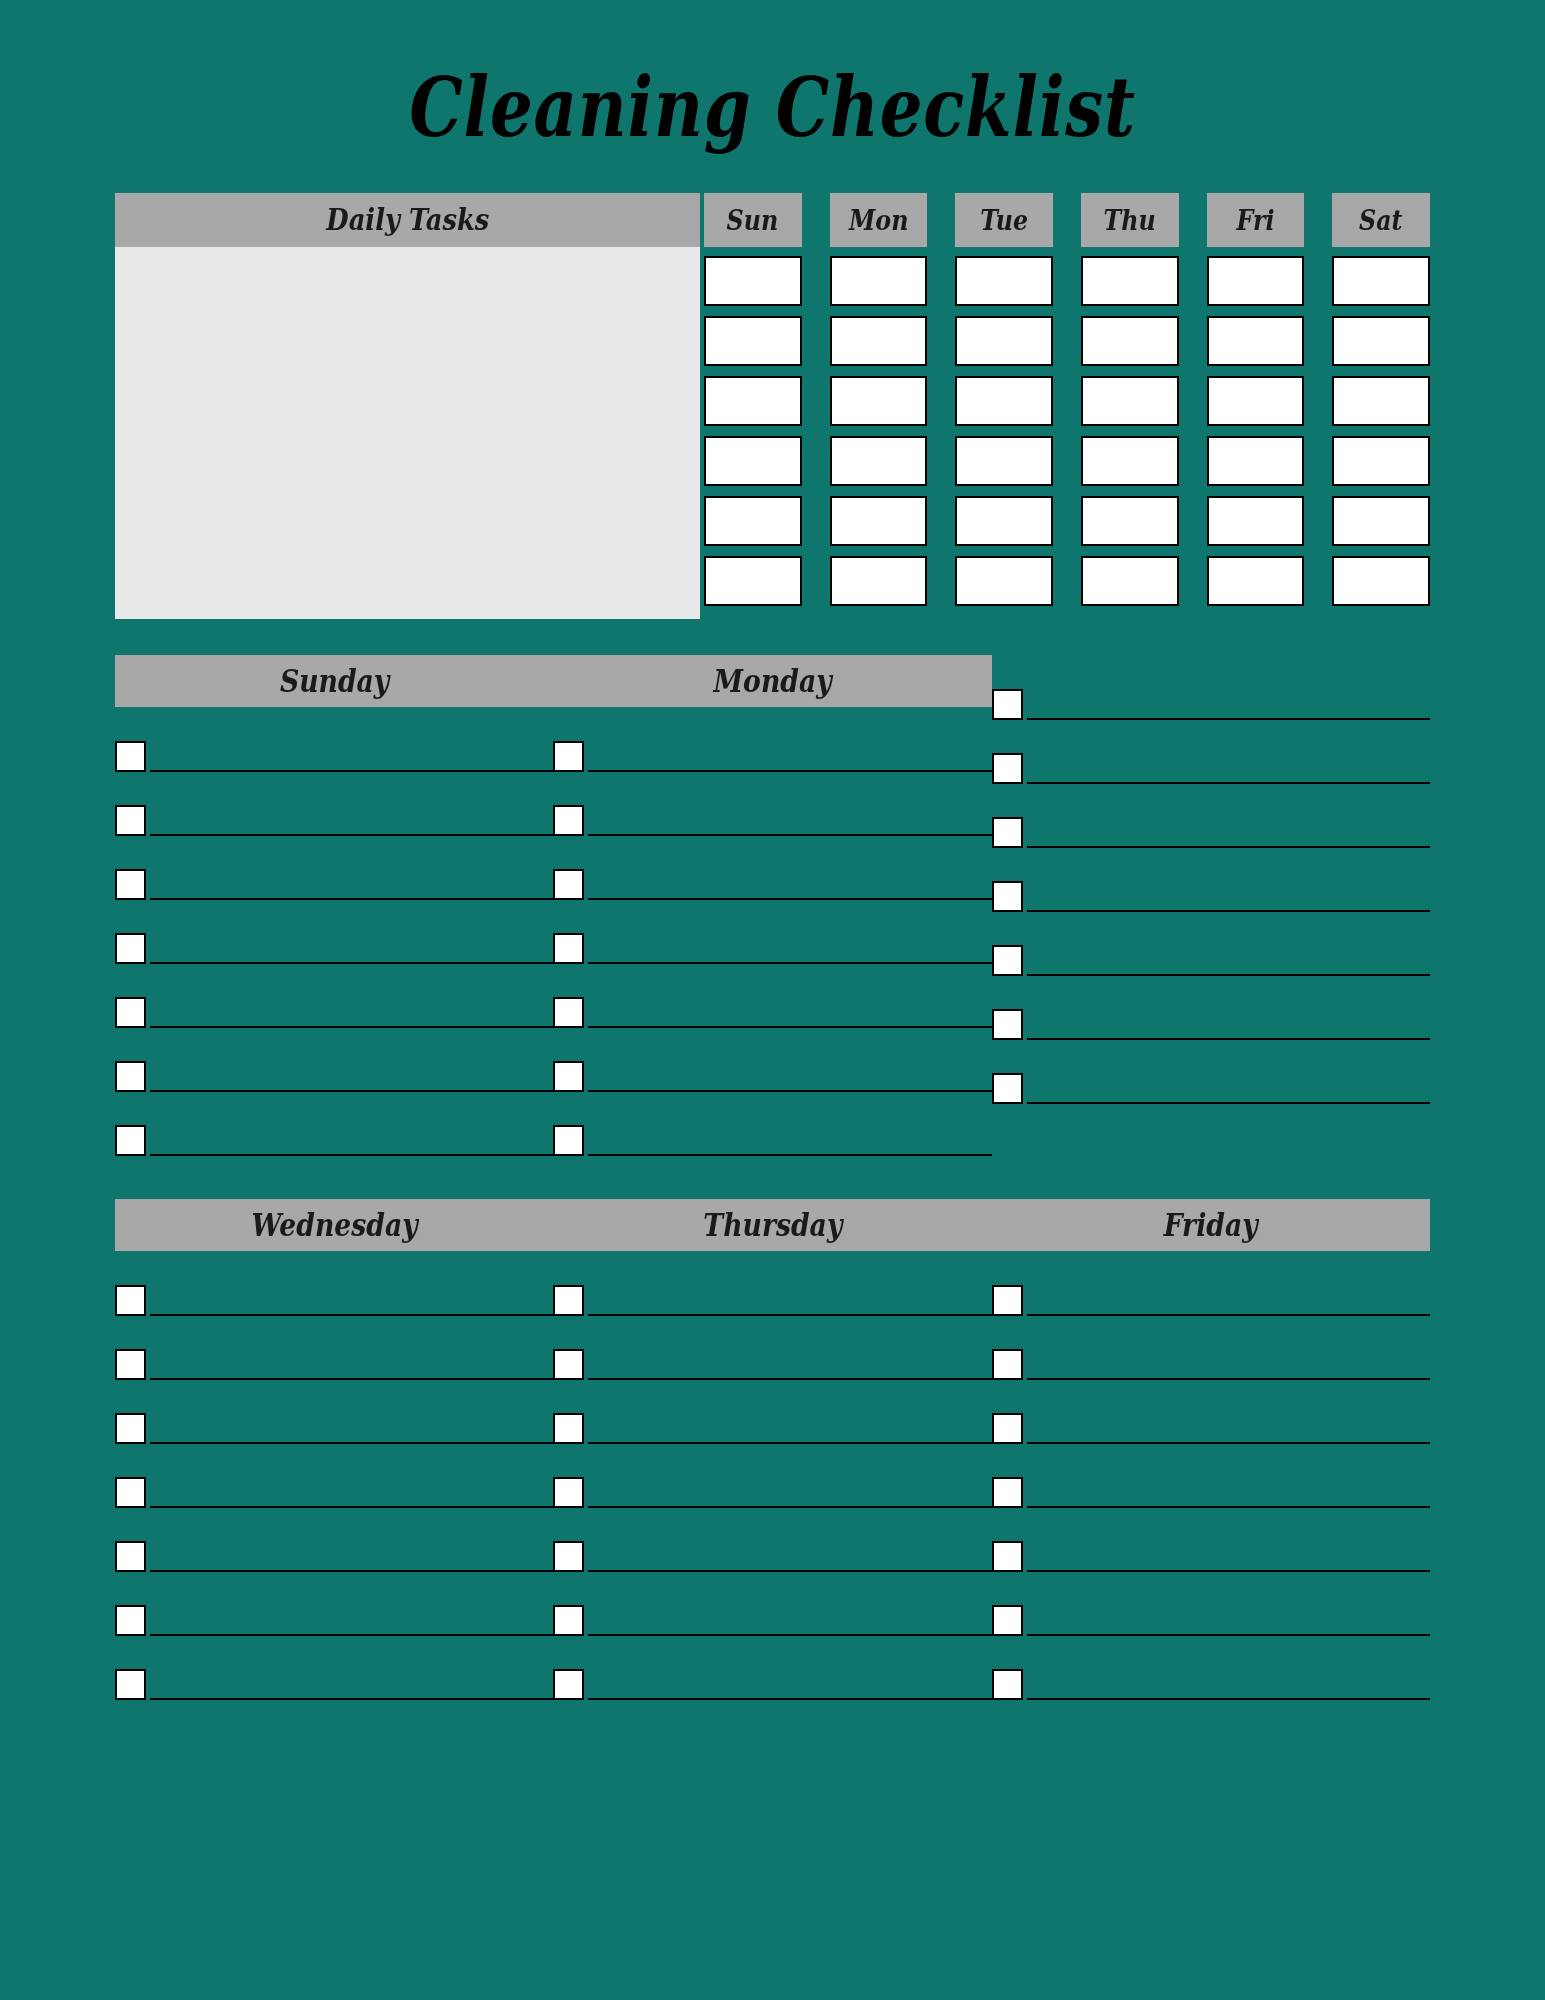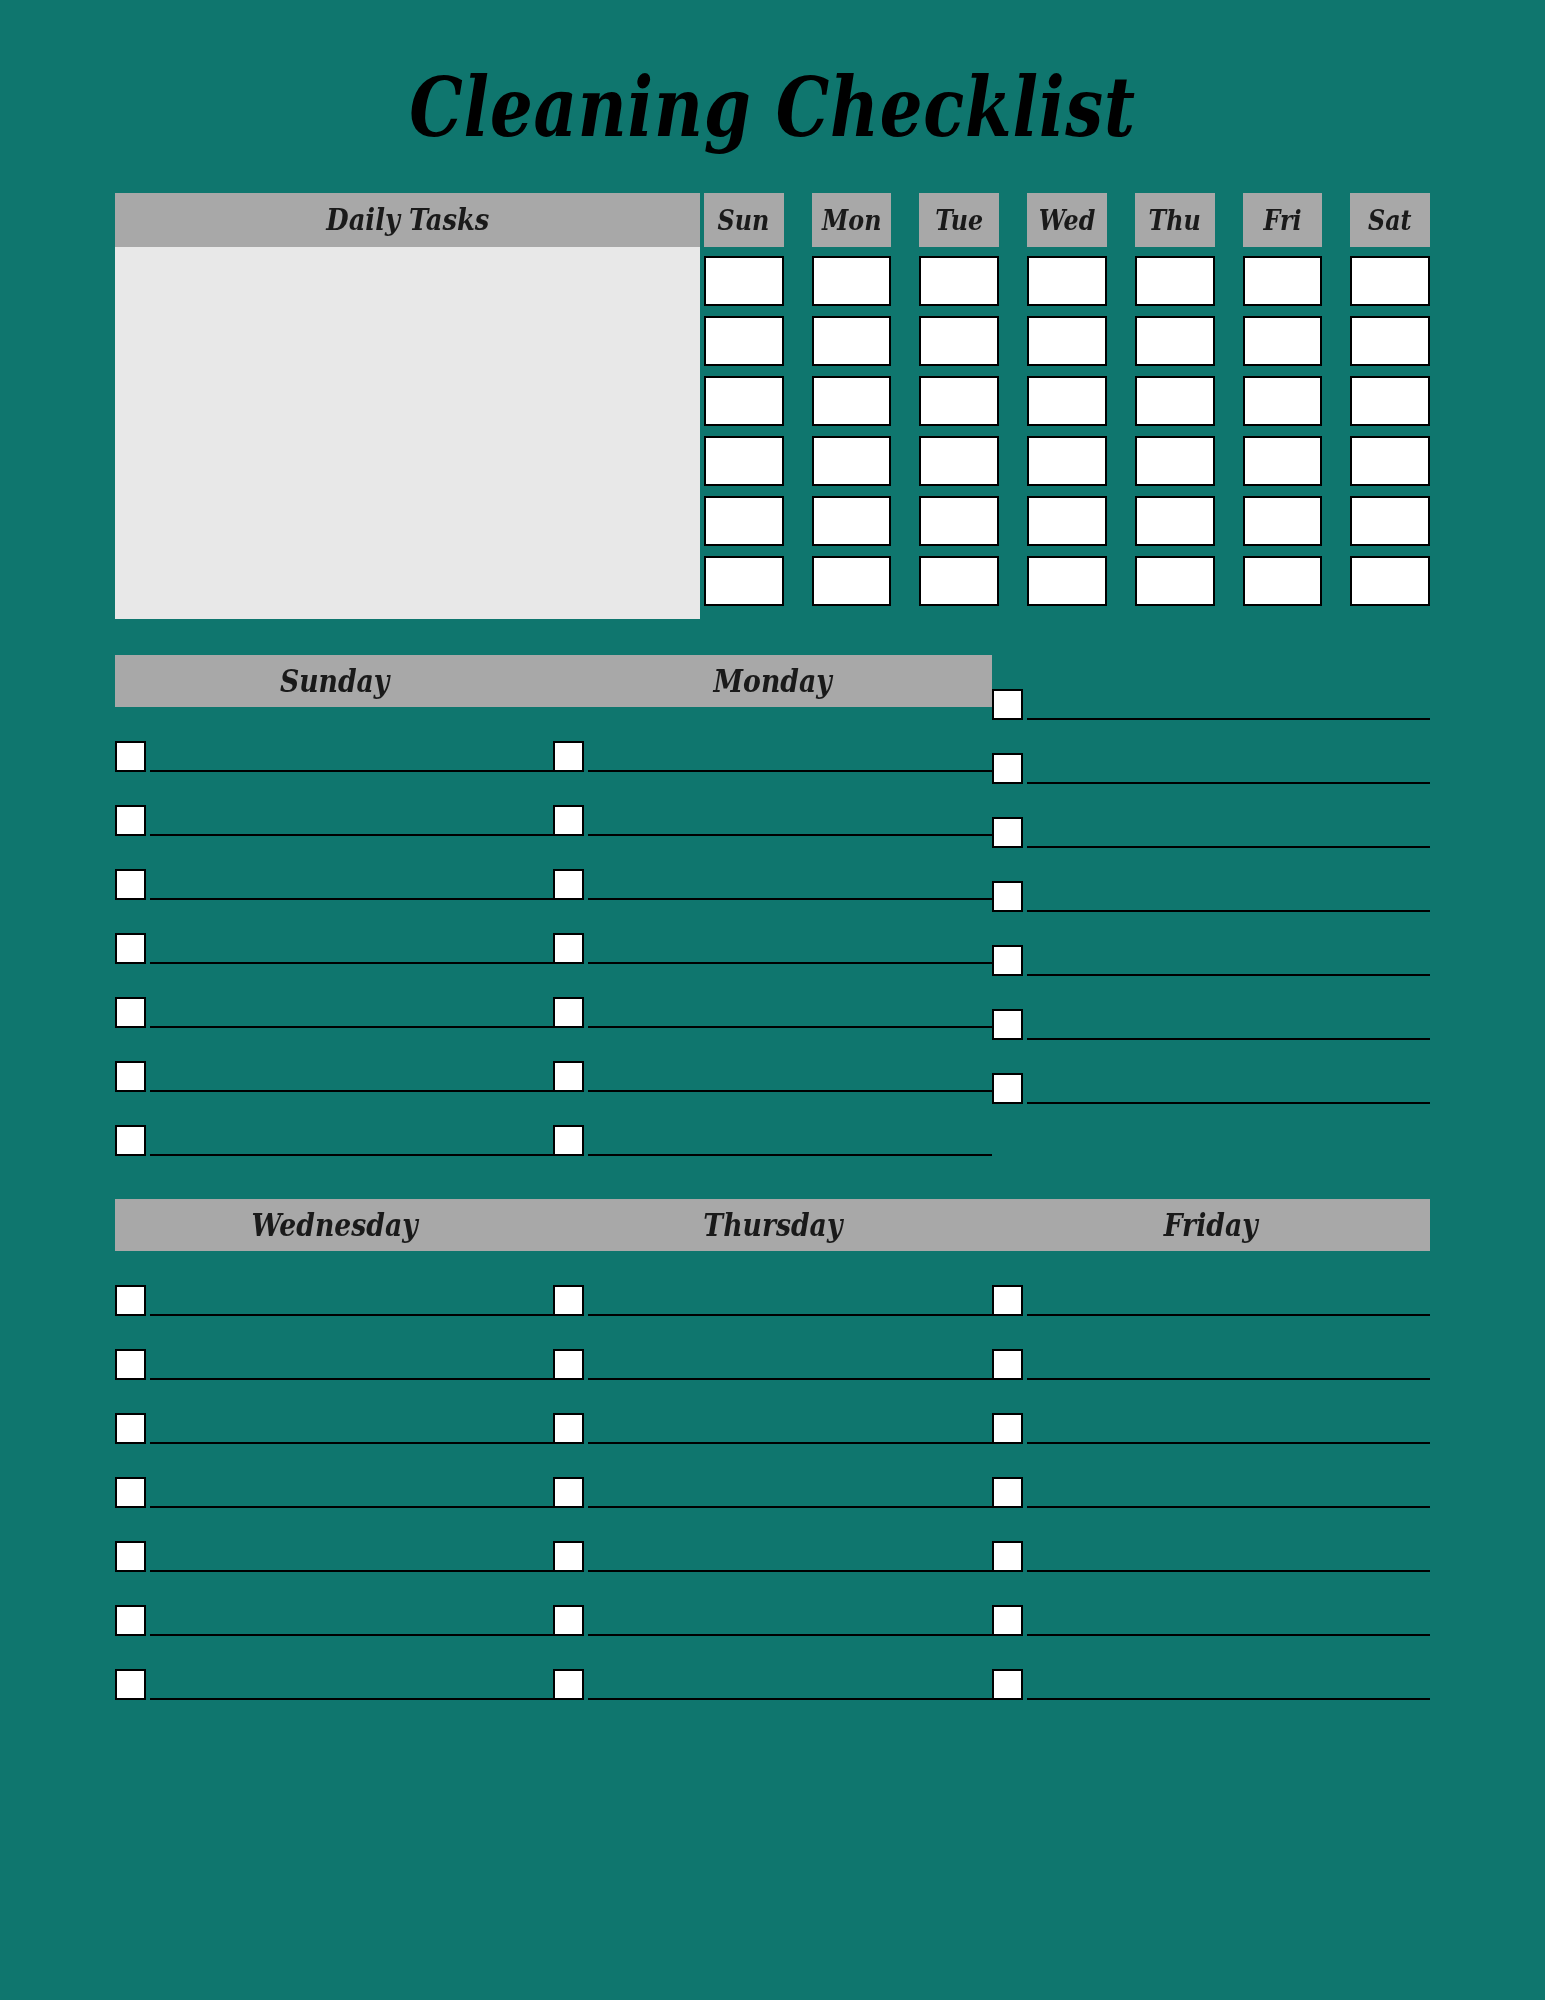--- a/index.html
+++ b/index.html
@@ -217,33 +217,20 @@
             <div class="cell"></div>
             <div class="cell"></div>
             <div class="cell"></div>
             <div class="cell"></div>
             <div class="cell"></div>
             <div class="cell"></div>
           </div>
         </div>
         <div class="day-col">
           <div class="day-head">
-            <span class="day-head-text">Wed</span>
-          </div>
-          <div class="cells">
-            <div class="cell"></div>
-            <div class="cell"></div>
-            <div class="cell"></div>
-            <div class="cell"></div>
-            <div class="cell"></div>
-            <div class="cell"></div>
-          </div>
-        </div>
-        <div class="day-col">
-          <div class="day-head">
             <span class="day-head-text">Thu</span>
           </div>
           <div class="cells">
             <div class="cell"></div>
             <div class="cell"></div>
             <div class="cell"></div>
             <div class="cell"></div>
             <div class="cell"></div>
             <div class="cell"></div>
           </div>

